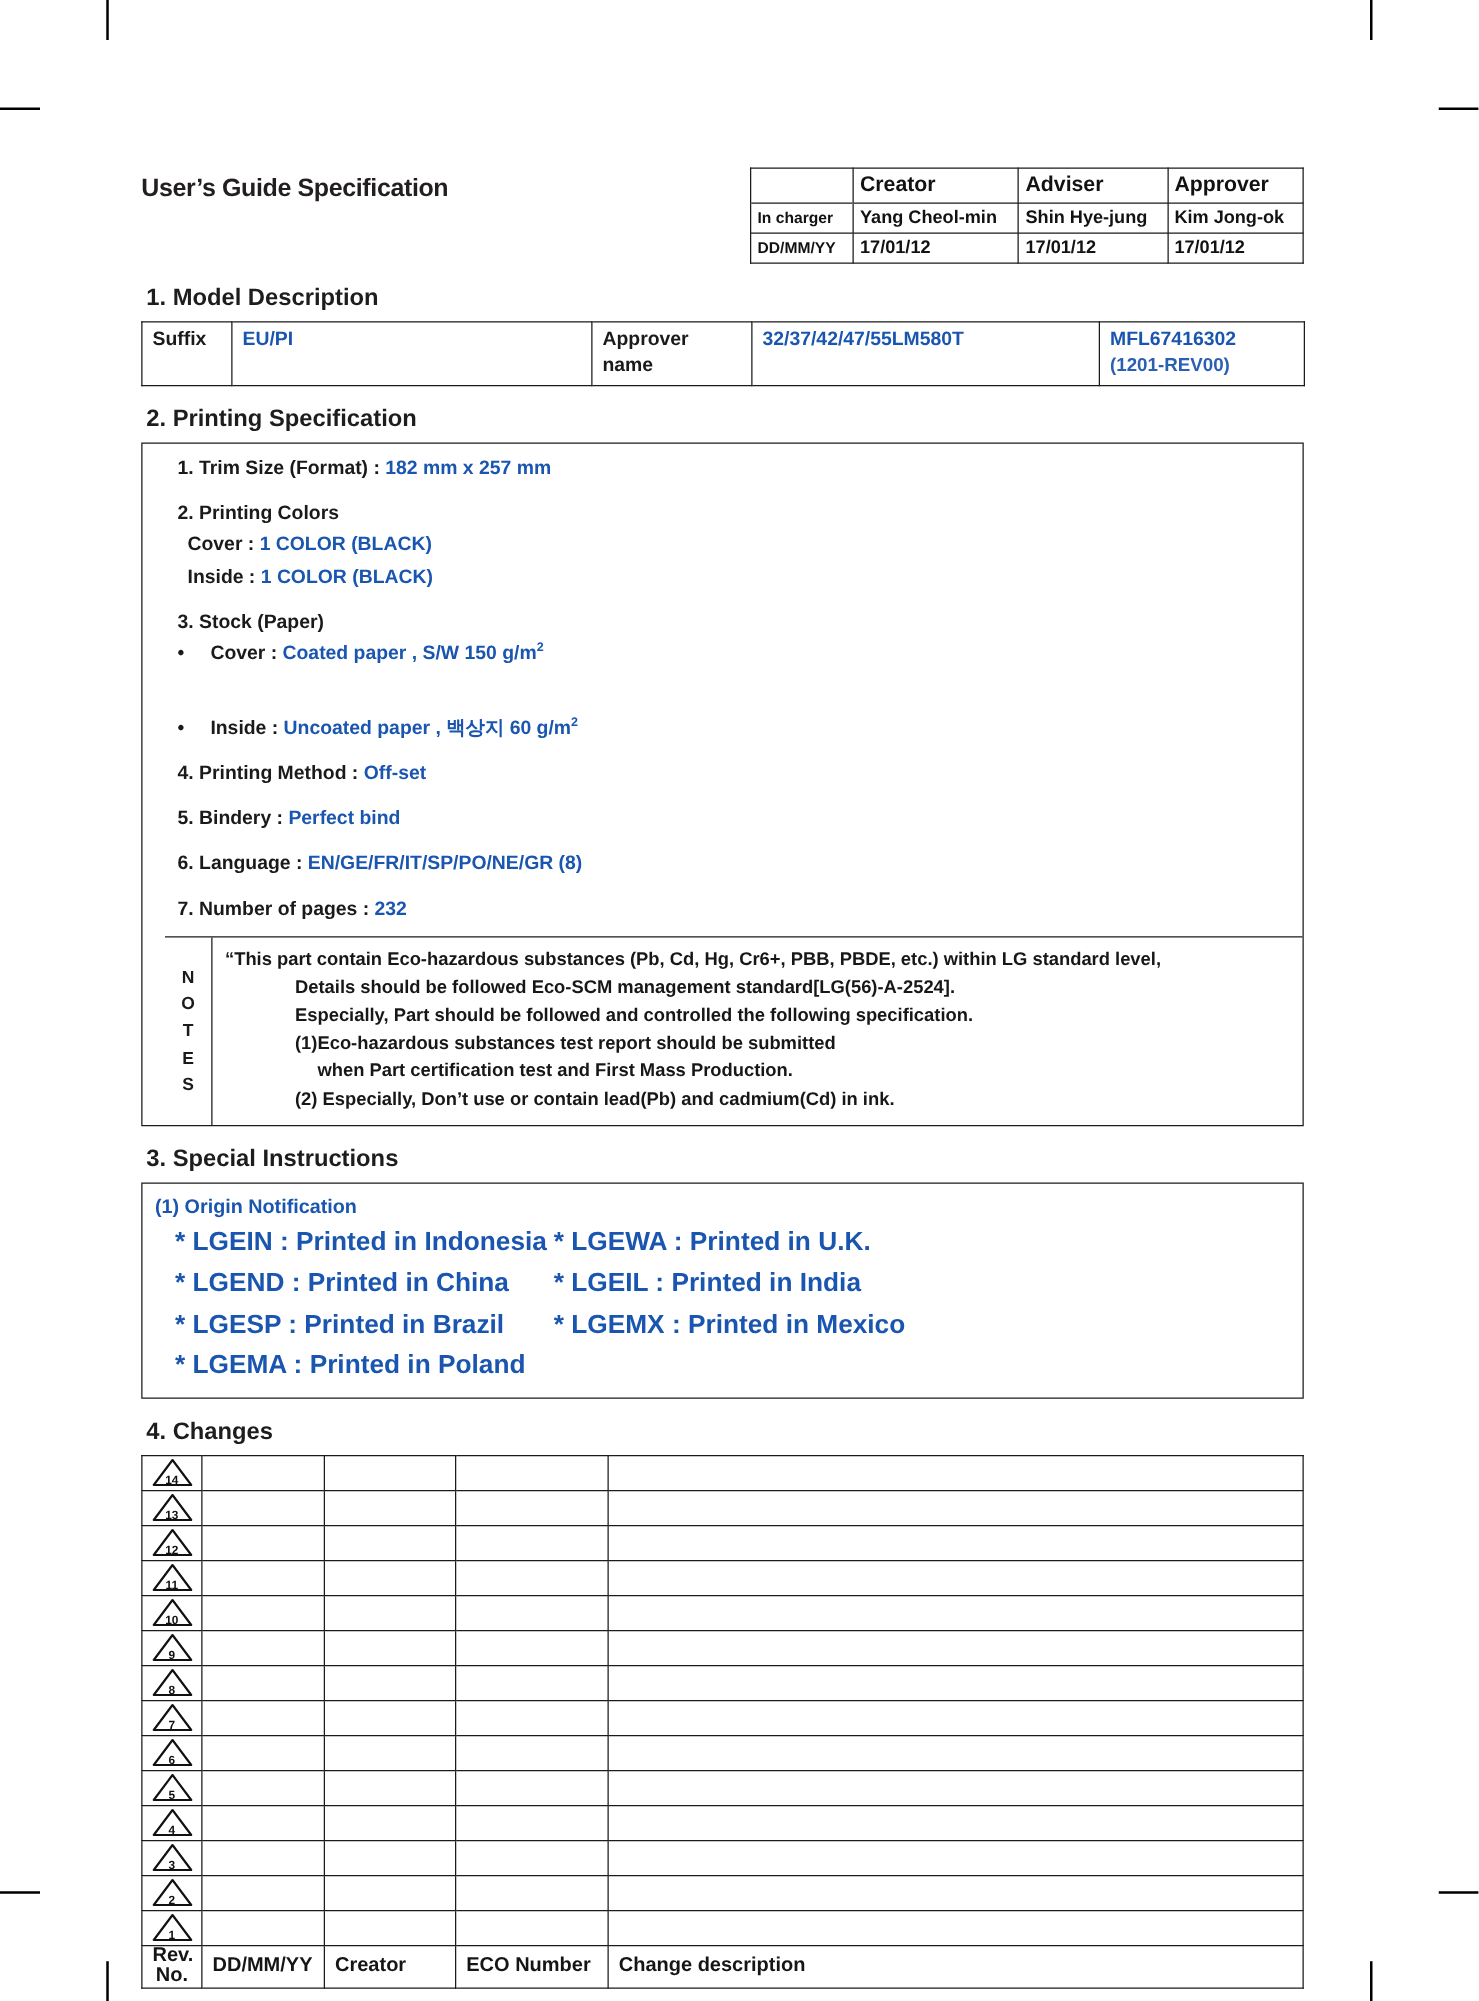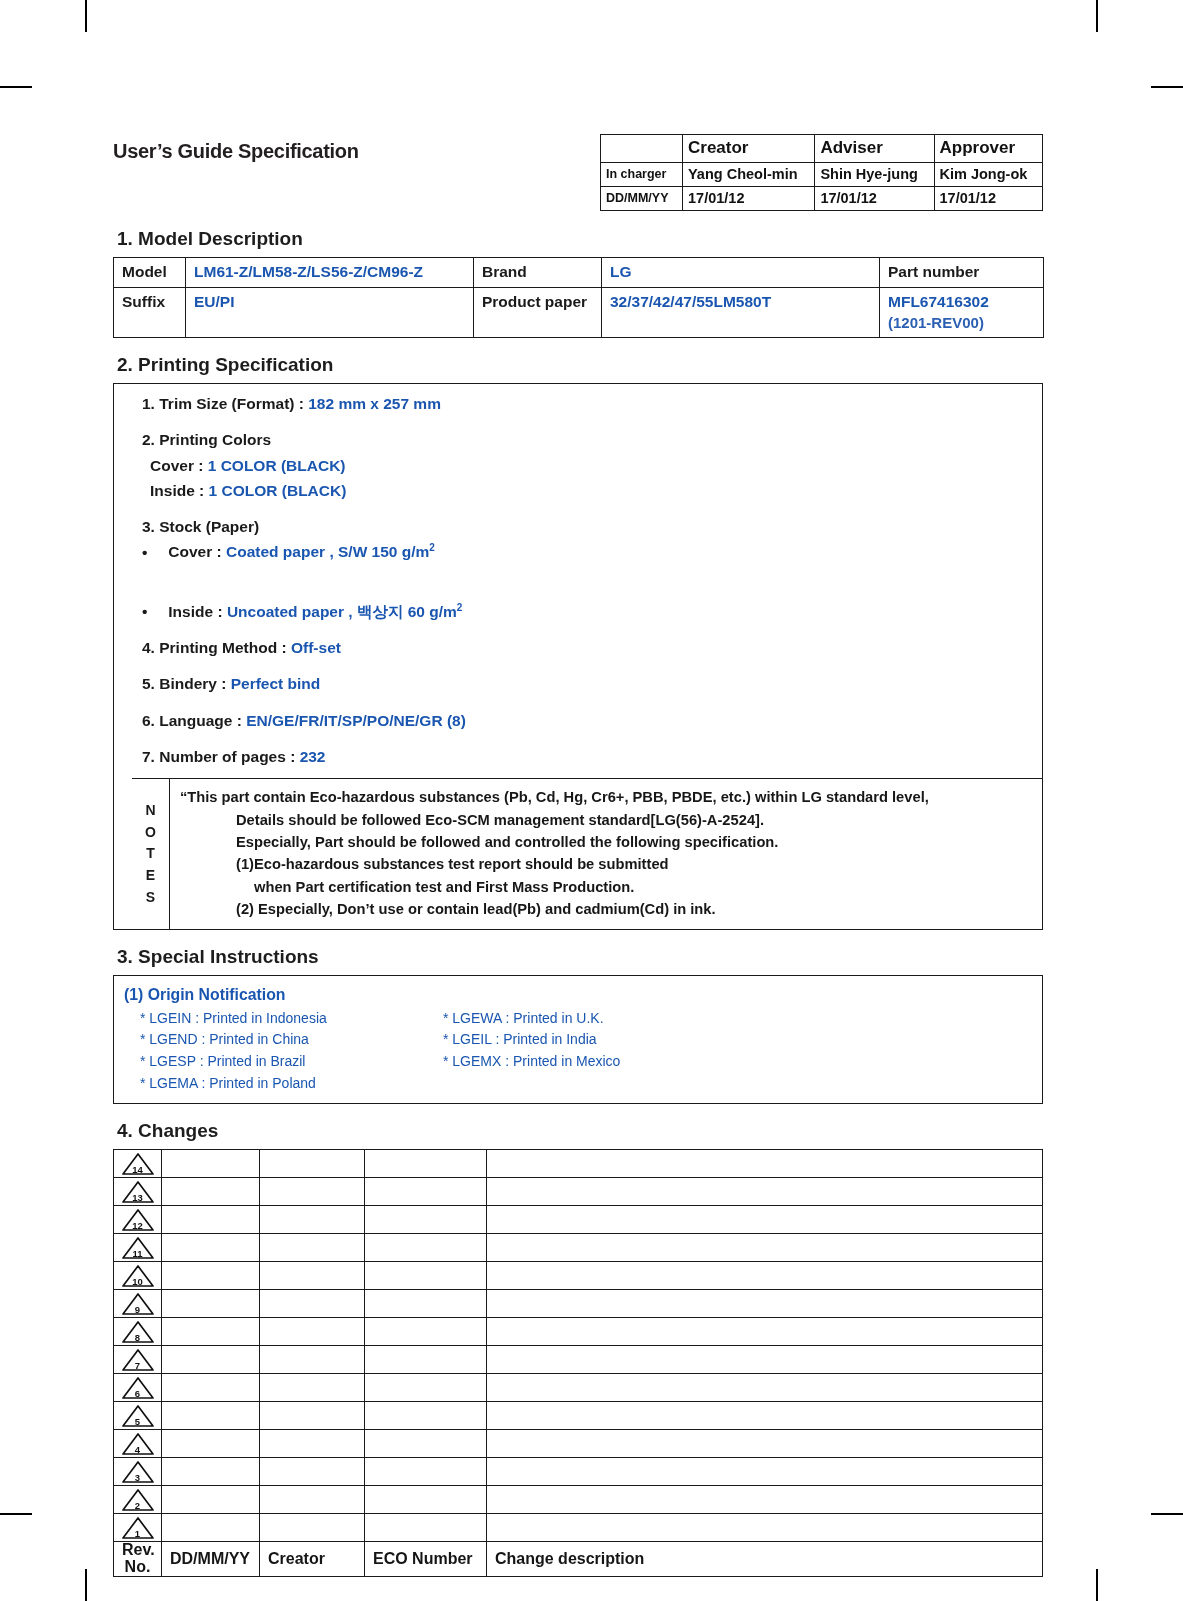--- a/index.html
+++ b/index.html
@@ -164,22 +164,22 @@
     padding: 7px 10px 9px 10px;
   }
   .si-title {
     font-size: 15.8px;
     font-weight: bold;
     line-height: 1.55;
     color: #1a56b0;
   }
   .si-row {
     display: flex;
-    font-size: 14px;
-    font-weight: normal;
+    font-size: 21px;
+    font-weight: bold;
     line-height: 1.55;
     color: #1a56b0;
     padding-left: 16px;
   }
   .si-a { width: 303px; flex: 0 0 303px; }
   .si-b { flex: 1; }
 
   
   table.changes {
     border-collapse: collapse;
@@ -270,31 +270,24 @@
           <td>17/01/12</td>
         </tr>
       </tbody>
         </table>
     </div>
 
     <div class="sec-h">1. Model Description</div>
 
     <table class="model">
       <tbody>
-          <tr>
-        <td class="c-model">Model</td>
-        <td class="c-modelv blue">LM61-Z/LM58-Z/LS56-Z/CM96-Z</td>
-        <td class="c-brand">Brand</td>
-        <td class="c-brandv blue">LG</td>
-        <td class="c-part">Part number</td>
-      </tr>
       <tr>
         <td class="c-model">Suffix</td>
         <td class="c-modelv blue">EU/PI</td>
-        <td class="c-brand">Product paper</td>
+        <td class="c-brand">Approver name</td>
         <td class="c-brandv blue">32/37/42/47/55LM580T</td>
         <td class="c-part blue">
           <span>MFL67416302</span>
           <span class="pn-sub bluereg">(1201-REV00)</span>
         </td>
       </tr>
     </tbody>
       </table>
 
     <div class="sec-h">2. Printing Specification</div>

